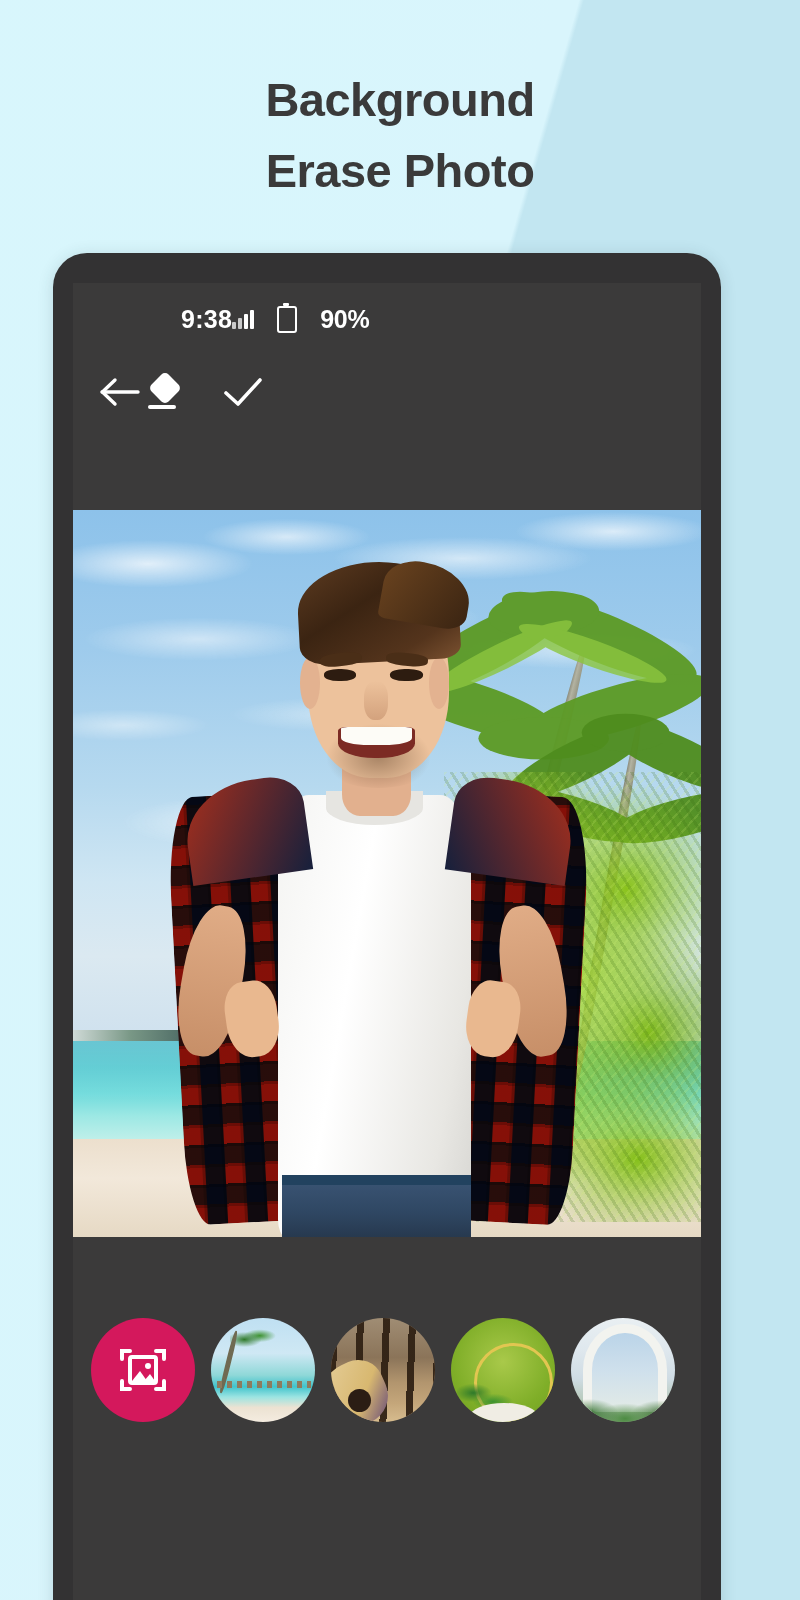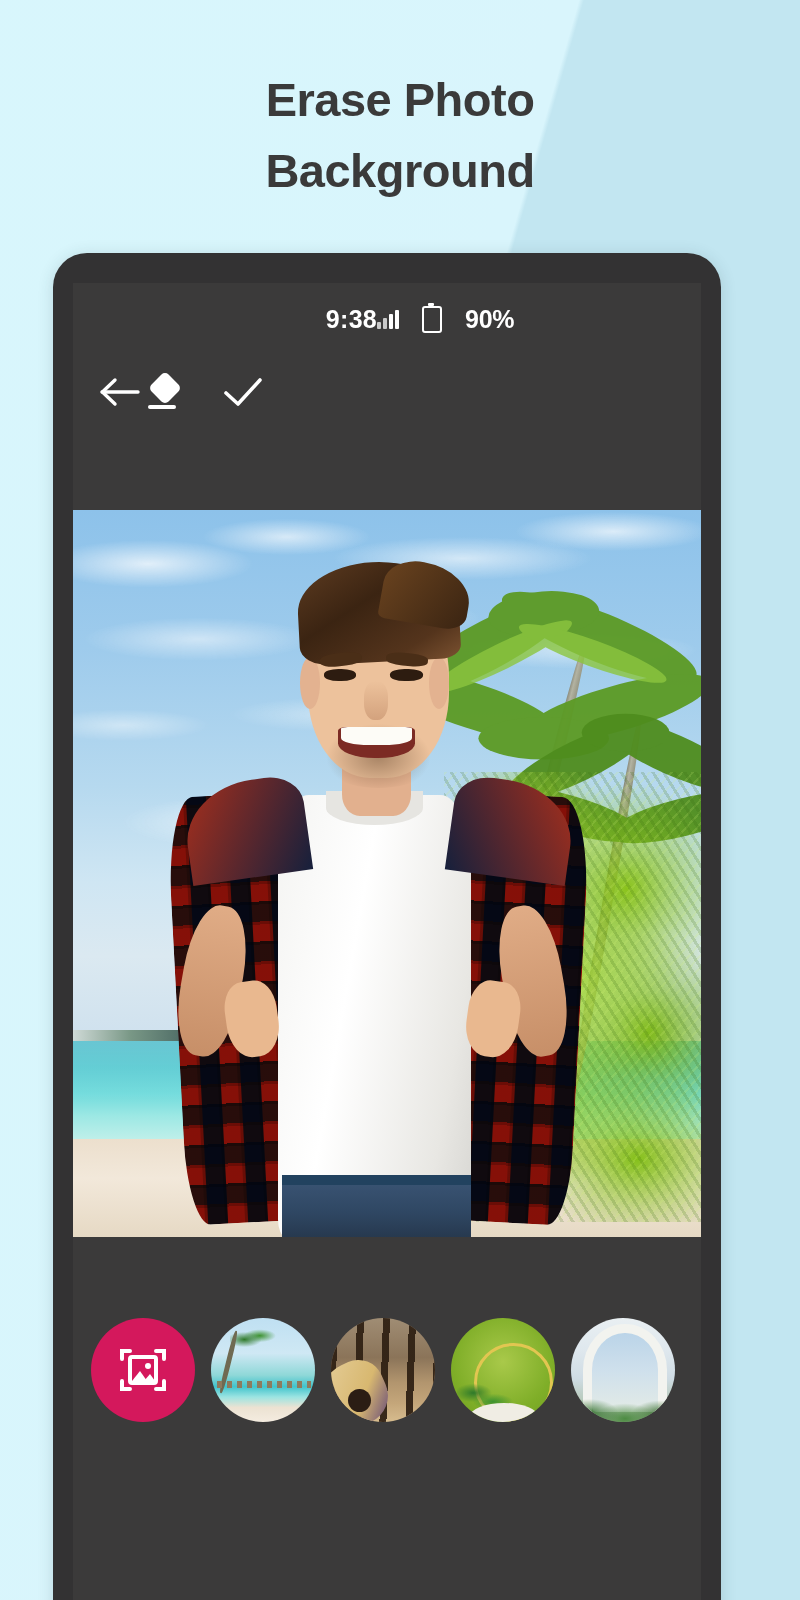--- a/index.html
+++ b/index.html
@@ -37,21 +37,21 @@
     overflow:hidden;z-index:6;
   }
   #screen{
     position:absolute;left:20px;top:30px;width:628px;height:1370px;
     background:#3b3a3a;overflow:hidden;
   }
 
   
   #statusbar{
     position:relative;height:72px;color:#fff;
-    display:flex;align-items:center;justify-content:center;
+    display:flex;align-items:center;justify-content:flex-start;
     padding:0 24px;box-sizing:border-box;
   }
   #statusbar .clock{font-size:25px;font-weight:bold;letter-spacing:.3px;padding-left:84px;}
   #statusbar .right{display:flex;align-items:center;gap:23px;padding-right:18px;}
   #statusbar .pct{font-size:25px;font-weight:bold;letter-spacing:-.3px;}
   .sig{display:flex;align-items:flex-end;gap:2px;height:19px;}
   .sig i{display:block;width:4px;background:#c9c9c9;border-radius:1px;}
   .sig i:nth-child(1){height:7px;}
   .sig i:nth-child(2){height:11px;}
   .sig i:nth-child(3){height:15px;background:#fff;}
@@ -226,22 +226,22 @@
 </style>
 </head>
 <body>
 
 <div id="promo-bg">
   <div class="band-light"></div>
   <div class="band-soft"></div>
 </div>
 
 <div id="headline">
+  <span class="l">Background</span>
   <span class="l">Erase Photo</span>
-  <span class="l">Background</span>
 </div>
 
 <div id="phone">
   <div id="screen">
 
     <div id="statusbar">
       <div class="clock">9:38</div>
       <div class="right">
         <span class="sig">
             <i></i>

